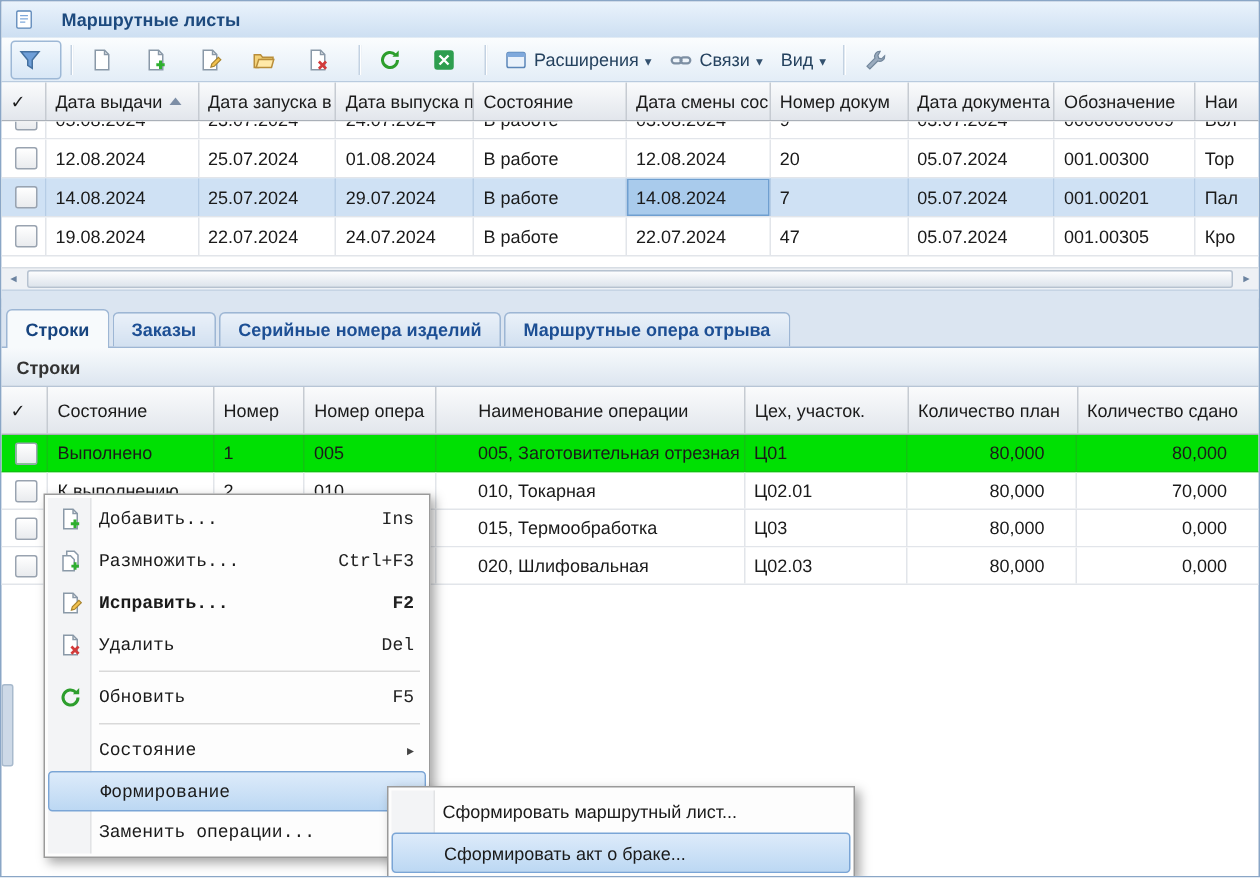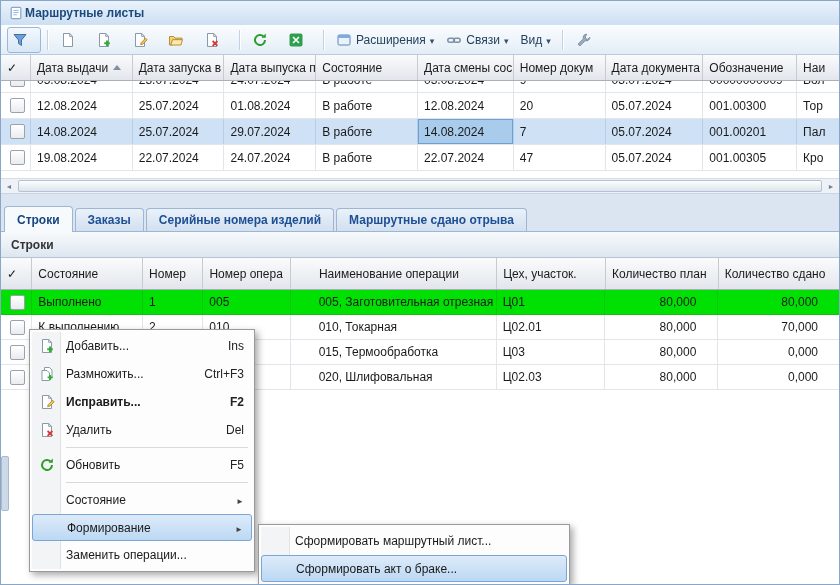--- a/index.html
+++ b/index.html
@@ -2,21 +2,21 @@
 <html><head>
 <meta charset="utf-8">
 <style>
   html,body{margin:0;padding:0;background:#fff;}
   .window{position:relative;width:840px;height:585px;border:1px solid #8aa6c6;box-sizing:border-box;
     background:#fff;overflow:hidden;font-family:"Liberation Sans",sans-serif;font-size:12px;color:#1a1a1a;}
 
   
   .titlebar{position:absolute;left:0;top:0;right:0;height:24px;
     background:linear-gradient(#eaf3fc,#cddff2);border-bottom:1px solid #a8c2de;
-    display:flex;align-items:center;padding-left:8px;gap:2px;}
+    display:flex;align-items:center;padding-left:8px;gap:18px;}
   .titlebar .title{font-weight:bold;color:#1d4a7e;}
 
   
   .toolbar{position:absolute;left:0;top:24px;right:0;height:30px;box-sizing:border-box;
     background:linear-gradient(#fbfdfe,#e3edf7);border-bottom:1px solid #b9cbdf;
     display:flex;align-items:center;padding:0 6px;gap:2px;}
   .tbtn{height:24px;min-width:24px;display:flex;align-items:center;justify-content:flex-start;
     border:1px solid transparent;border-radius:3px;gap:4px;padding:0 4px;color:#25425f;}
   .tbtn.pressed{border-color:#9db8d6;background:linear-gradient(#f2f8fd,#d8e7f6);}
   .tsep{width:1px;height:20px;background:#c3d2e2;border-right:1px solid #fff;margin:0 4px;}
@@ -75,22 +75,22 @@
   .gb-row.green{background:#00e003;border-bottom-color:#0ec20e;}
   .gb-row.green .gc{border-right-color:#12c412;}
   .bc0{width:32px;}.bc1{width:114px;}.bc2{width:62px;}.bc3{width:90px;}.bc4{width:190px;margin-left:22px;}
   .bc5{width:112px;}.bc6{width:116px;}.bc7{width:124px;border-right:none;}
   .num{justify-content:flex-end;padding-right:21px;}
 
   .vthumb{position:absolute;left:0;top:455px;width:8px;height:55px;background:#cdd9e7;
     border:1px solid #a8bacd;border-radius:2px;box-sizing:border-box;}
 
   
-  .cmenu{position:absolute;left:28px;top:328px;width:226px;background:#fdfdfd;border:1px solid #9a9a9a;
-    box-shadow:3px 3px 7px rgba(0,0,0,.35);padding:2px;box-sizing:border-box;z-index:10;}
+  .cmenu{position:absolute;left:28px;top:328px;width:258px;background:#fdfdfd;border:1px solid #9a9a9a;
+    box-shadow:3px 3px 7px rgba(0,0,0,.35);padding:2px;box-sizing:border-box;z-index:10;font-family:Liberation Mono, monospace;}
   .smenu{position:absolute;left:257px;top:523px;width:312px;background:#fdfdfd;border:1px solid #9a9a9a;
     box-shadow:3px 3px 7px rgba(0,0,0,.35);padding:2px;box-sizing:border-box;z-index:11;}
   .cm-gutter{position:absolute;left:2px;top:2px;bottom:2px;width:28px;background:#f3f4f6;border-right:1px solid #e2e3e5;}
   .cm-item{height:28px;display:flex;align-items:center;padding:0 8px 0 4px;position:relative;z-index:1;box-sizing:border-box;}
   .cm-ico{width:22px;height:20px;margin-right:8px;display:flex;align-items:center;justify-content:center;flex:none;}
   .cm-label{white-space:nowrap;}
   .cm-short{margin-left:auto;color:#222;padding-left:12px;white-space:nowrap;}
   .cm-arrow{margin-left:auto;}
   .cm-arrow::after{content:"\25BA";font-size:8px;color:#444;}
   .cm-item.hl{background:linear-gradient(#ddebfa,#bcd8f3);border:1px solid #7aa5d6;border-radius:3px;height:27px;}
@@ -325,21 +325,21 @@
     <div class="tab active">
         <span>Строки</span>
       </div>
     <div class="tab">
         <span>Заказы</span>
       </div>
     <div class="tab">
         <span>Серийные номера изделий</span>
       </div>
     <div class="tab">
-        <span>Маршрутные сдано отрыва</span>
+        <span>Маршрутные опера отрыва</span>
       </div>
   </div>
 
   <div class="sectionbar">
     <span>Строки</span>
   </div>
 
   <div class="gb-header">
     <div class="hc bc0">
         <span>✓</span>

